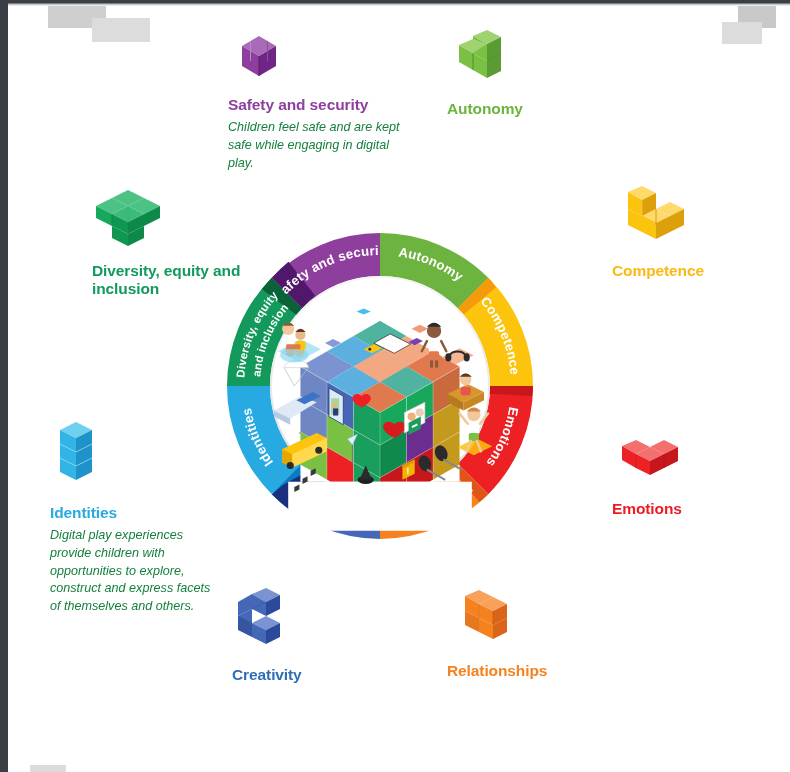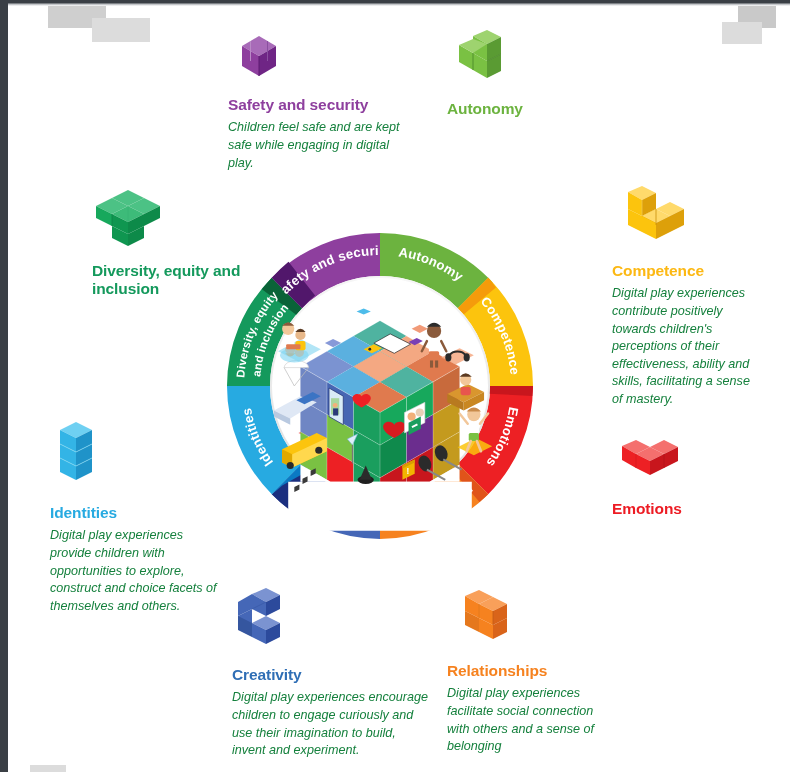--- a/index.html
+++ b/index.html
@@ -131,42 +131,41 @@
         <polygon points="26,20 42,12 42,26 26,34" fill="#1f93c9"></polygon>
         <polygon points="10,26 26,34 26,48 10,40" fill="#33b4e6"></polygon>
         <polygon points="26,34 42,26 42,40 26,48" fill="#1f93c9"></polygon>
         <polygon points="10,40 26,48 26,62 10,54" fill="#33b4e6"></polygon>
         <polygon points="26,48 42,40 42,54 26,62" fill="#1f93c9"></polygon>
         <polyline points="10,26 26,34 42,26" fill="none" stroke="#7fd4f0" stroke-width="0.8"></polyline>
         <polyline points="10,40 26,48 42,40" fill="none" stroke="#7fd4f0" stroke-width="0.8"></polyline>
       </g>
     </svg>
     <p class="ptitle" style="color:#27aae1;">Identities</p>
-    <p class="pbody">Digital play experiences provide children with opportunities to explore, construct and choice facets of themselves and others.</p>
+    <p class="pbody">Digital play experiences provide children with opportunities to explore, construct and express facets of themselves and others.</p>
   </div>
 
   <div class="panel" style="left:612px;top:186px;width:148px;">
     <svg class="blockicon" width="80" height="66" viewBox="0 0 80 66">
       <g>
         <polygon points="16,6 30,0 44,7 30,14" fill="#ffda6b"></polygon>
         <polygon points="16,6 30,14 30,30 16,23" fill="#fcc40d"></polygon>
         <polygon points="30,14 44,7 44,23 30,30" fill="#dda00a"></polygon>
         <polygon points="16,23 30,30 30,46 16,39" fill="#fcc40d"></polygon>
         <polygon points="30,30 44,23 44,39 30,46" fill="#dda00a"></polygon>
         <polygon points="30,30 44,23 58,30 44,37" fill="#ffda6b"></polygon>
         <polygon points="44,37 58,30 58,46 44,53" fill="#dda00a"></polygon>
         <polygon points="30,46 44,53 44,37 30,30" fill="#fcc40d"></polygon>
         <polygon points="44,23 58,16 72,23 58,30" fill="#ffda6b"></polygon>
         <polygon points="58,30 72,23 72,39 58,46" fill="#dda00a"></polygon>
         <polyline points="30,14 30,30" fill="none" stroke="#f0c64e" stroke-width="0.8"></polyline>
         <polyline points="44,23 44,39" fill="none" stroke="#c9910a" stroke-width="0.8"></polyline>
       </g>
     </svg>
     <p class="ptitle" style="color:#fcb813;">Competence</p>
-    <p class="pbody">Digital play experiences contribute positively towards children's perceptions of their effectiveness, ability and skills, facilitating a sense of mastery.</p>
   </div>
 
   <div class="panel" style="left:612px;top:438px;width:140px;">
     <svg class="blockicon" width="78" height="52" viewBox="0 0 78 52">
       <g>
         <polygon points="10,8 24,2 38,9 24,16" fill="#f4706e"></polygon>
         <polygon points="38,9 52,2 66,9 52,16" fill="#f4706e"></polygon>
         <polygon points="24,16 38,9 52,16 38,23" fill="#f4706e"></polygon>
         <polygon points="10,8 24,16 24,30 10,22" fill="#ed2024"></polygon>
         <polygon points="24,16 38,23 38,37 24,30" fill="#ed2024"></polygon>
@@ -188,40 +187,38 @@
         <polygon points="6,14 20,6 20,21 6,28" fill="#4567b7"></polygon>
         <polygon points="6,28 20,21 20,35 6,42" fill="#4567b7"></polygon>
         <polygon points="6,28 20,35 20,49 6,42" fill="#35569f"></polygon>
         <polygon points="20,35 34,28 48,35 34,42" fill="#7b93d1"></polygon>
         <polygon points="20,35 34,42 34,56 20,49" fill="#4567b7"></polygon>
         <polygon points="34,42 48,35 48,49 34,56" fill="#2c4a9c"></polygon>
         <polyline points="20,21 34,14" fill="none" stroke="#3a5aa8" stroke-width="0.8"></polyline>
       </g>
     </svg>
     <p class="ptitle" style="color:#2f6eb5;">Creativity</p>
-    <p class="pbody">Digital play experiences encourage children to engage curiously and use their imagination to build, invent and experiment.</p>
   </div>
 
   <div class="panel" style="left:447px;top:588px;width:172px;">
     <svg class="blockicon" width="76" height="64" viewBox="0 0 76 64">
       <g>
         <polygon points="18,8 32,2 46,9 32,16" fill="#f9a05a"></polygon>
         <polygon points="32,16 46,9 60,16 46,23" fill="#f9a05a"></polygon>
         <polygon points="18,8 32,16 32,30 18,23" fill="#f6821f"></polygon>
         <polygon points="32,16 46,23 46,37 32,30" fill="#f6821f"></polygon>
         <polygon points="46,23 60,16 60,30 46,37" fill="#d9641a"></polygon>
         <polygon points="32,30 46,37 46,51 32,44" fill="#f6821f"></polygon>
         <polygon points="46,37 60,30 60,44 46,51" fill="#d9641a"></polygon>
         <polygon points="18,23 32,30 32,44 18,37" fill="#e5781d"></polygon>
         <polyline points="32,16 32,30" fill="none" stroke="#e07a1c" stroke-width="0.8"></polyline>
         <polyline points="46,23 46,37" fill="none" stroke="#c25a16" stroke-width="0.8"></polyline>
       </g>
     </svg>
     <p class="ptitle" style="color:#f6821f;">Relationships</p>
-    <p class="pbody">Digital play experiences facilitate social connection with others and a sense of belonging</p>
   </div>
 
   <div style="position:absolute;left:220px;top:202px;width:320px;height:368px;">
     <svg width="320" height="368" viewBox="0 0 320 368">
       <defs>
         <radialGradient id="innerShadow" cx="50%" cy="46%" r="52%">
           <stop offset="82%" stop-color="#ffffff"></stop>
           <stop offset="100%" stop-color="#e2e2e2"></stop>
         </radialGradient>
 

